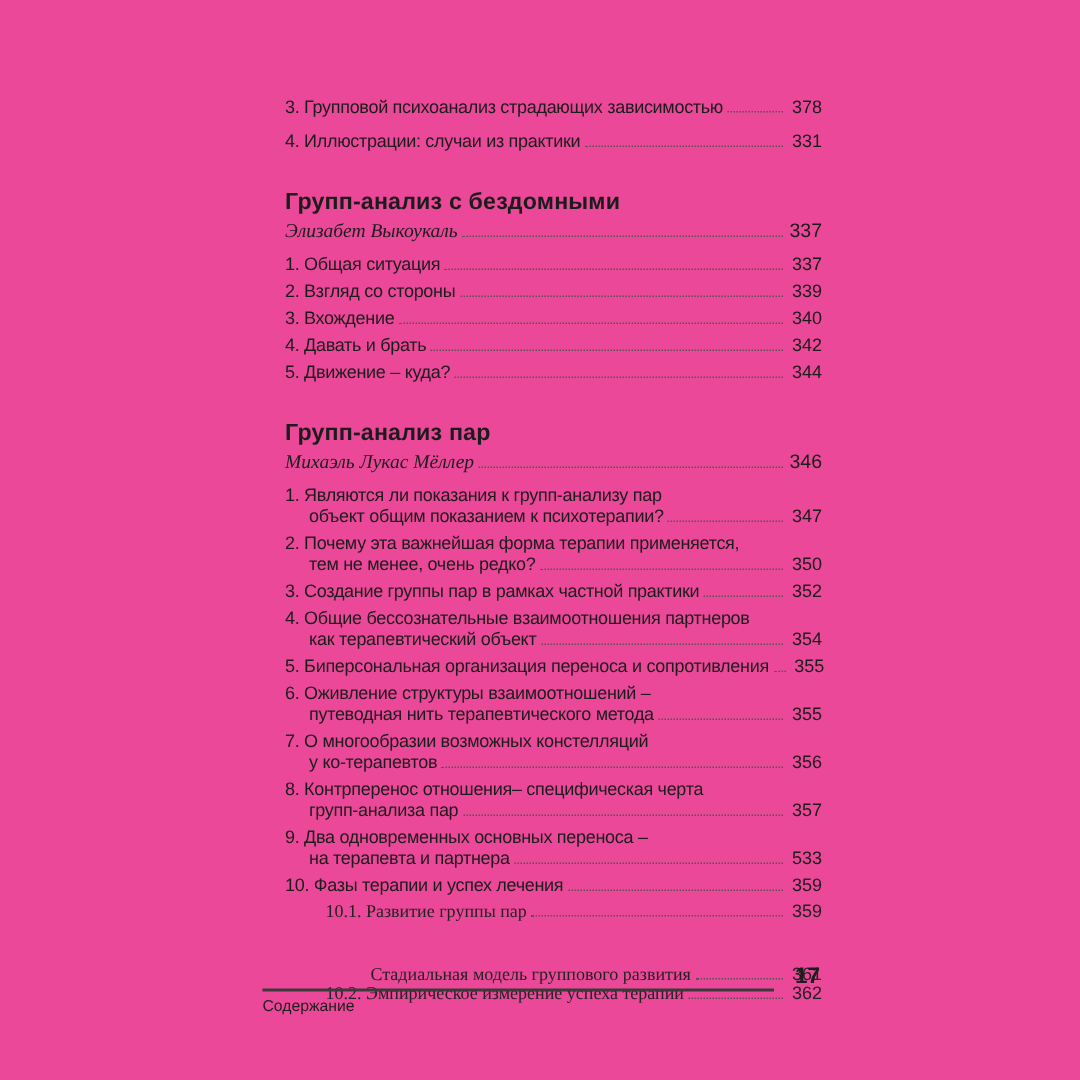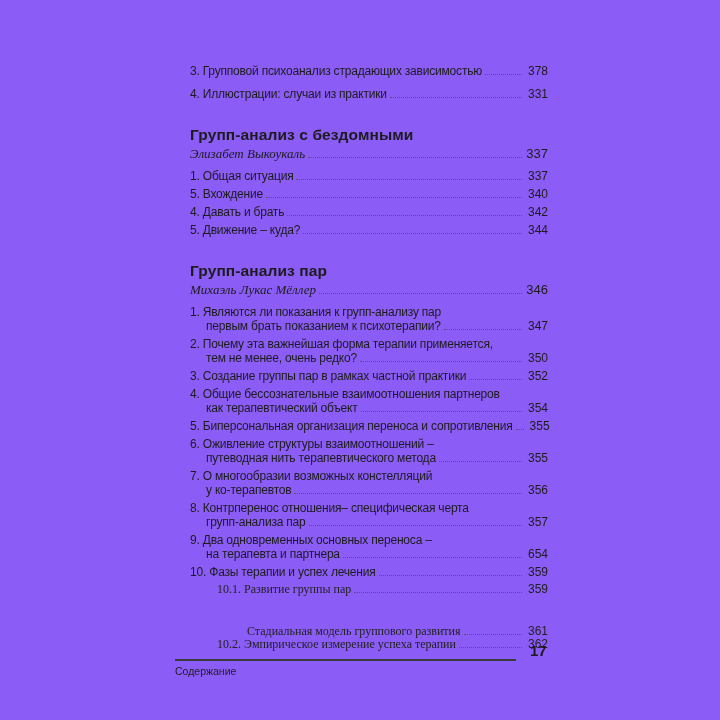--- a/index.html
+++ b/index.html
@@ -6,21 +6,21 @@
   body {
     width: 720px; height: 720px;
     background: #ffffff;
     overflow: hidden;
   }
   .page {
     position: relative;
     width: 720px; height: 720px;
     font-family: "Liberation Sans", sans-serif;
     color: #1c1c1c;
-    background: #8b5cf6;
+    background: #ec4899;
   }
   .content {
     position: absolute;
     left: 190px; top: 64px;
     width: 358px;
   }
   .row { display: flex; align-items: baseline; }
   .item { font-size: 12px; line-height: 14px; margin-bottom: 4px; }
   .top-item { margin-bottom: 9px; }
   .item2 { font-size: 12px; line-height: 14px; margin-bottom: 4px; }
@@ -105,21 +105,26 @@
       <span class="leader"></span>
       <span class="pg">337</span>
     </div>
 
     <div class="row item">
       <span class="txt">1. Общая ситуация</span>
       <span class="leader"></span>
       <span class="pg">337</span>
     </div>
     <div class="row item">
-      <span class="txt">5. Вхождение</span>
+      <span class="txt">2. Взгляд со стороны</span>
+      <span class="leader"></span>
+      <span class="pg">339</span>
+    </div>
+    <div class="row item">
+      <span class="txt">3. Вхождение</span>
       <span class="leader"></span>
       <span class="pg">340</span>
     </div>
     <div class="row item">
       <span class="txt">4. Давать и брать</span>
       <span class="leader"></span>
       <span class="pg">342</span>
     </div>
     <div class="row item">
       <span class="txt">5. Движение – куда?</span>
@@ -130,21 +135,21 @@
     <h2 class="heading">Групп-анализ пар</h2>
     <div class="row author">
       <span class="txt">Михаэль Лукас Мёллер</span>
       <span class="leader"></span>
       <span class="pg">346</span>
     </div>
 
     <div class="item2">
       <div class="txt">1. Являются ли показания к групп-анализу пар</div>
       <div class="row l2">
-        <span class="txt">первым брать показанием к психотерапии?</span>
+        <span class="txt">объект общим показанием к психотерапии?</span>
         <span class="leader"></span>
         <span class="pg">347</span>
       </div>
     </div>
     <div class="item2">
       <div class="txt">2. Почему эта важнейшая форма терапии применяется,</div>
       <div class="row l2">
         <span class="txt">тем не менее, очень редко?</span>
         <span class="leader"></span>
         <span class="pg">350</span>
@@ -190,21 +195,21 @@
         <span class="txt">групп-анализа пар</span>
         <span class="leader"></span>
         <span class="pg">357</span>
       </div>
     </div>
     <div class="item2">
       <div class="txt">9. Два одновременных основных переноса –</div>
       <div class="row l2">
         <span class="txt">на терапевта и партнера</span>
         <span class="leader"></span>
-        <span class="pg">654</span>
+        <span class="pg">533</span>
       </div>
     </div>
     <div class="row item">
       <span class="txt">10. Фазы терапии и успех лечения</span>
       <span class="leader"></span>
       <span class="pg">359</span>
     </div>
 
     <div class="row sub sub1">
       <span class="txt">10.1. Развитие группы пар</span>

